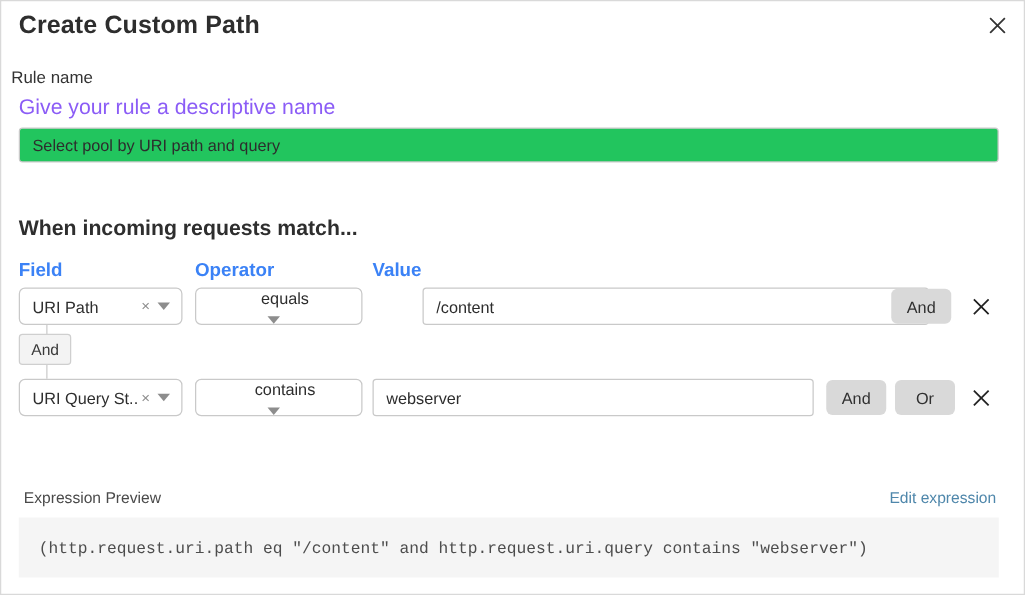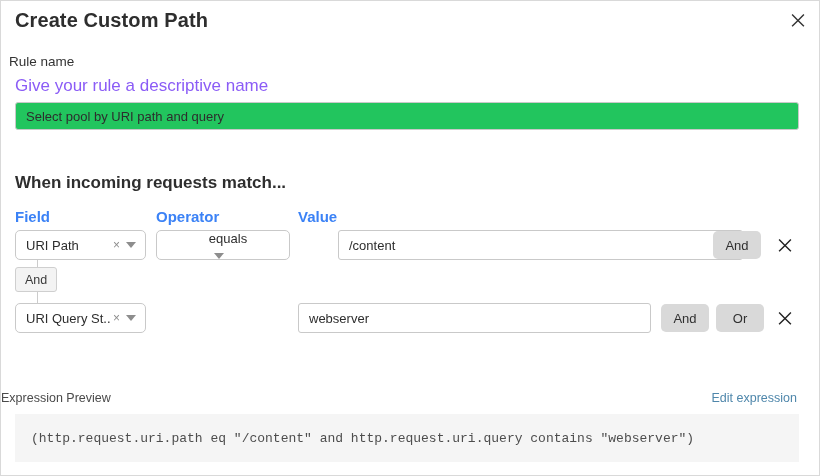--- a/index.html
+++ b/index.html
@@ -221,21 +221,21 @@
     color: #3a3a3a;
     display: flex;
     align-items: center;
     padding: 0 9px;
     cursor: pointer;
   }
 
   
   .exp-label {
     position: absolute;
-    left: 0;
+    left: 18px;
     top: 390px;
     font-size: 12.5px;
     color: #4a4a4a;
   }
   .exp-edit {
     position: absolute;
     right: 22px;
     top: 390px;
     font-size: 12.5px;
     color: #4f87ab;
@@ -317,20 +317,26 @@
 
   <div class="row r2">
     <div class="sel sel-field">
       <span class="sel-text">URI Query St...</span>
       <span class="clear-x">×</span>
       <span class="caret">
           <span class="caret-tri"></span>
         </span>
     </div>
 
+    <div class="sel sel-operator">
+      <span class="sel-text">contains</span>
+      <span class="caret">
+          <span class="caret-tri"></span>
+        </span>
+    </div>
 
     <input class="val-input v2" type="text" value="webserver" style="">
 
     <button class="pill p-and-2">And</button>
     <button class="pill p-or-2">Or</button>
 
     <button class="del-btn">
       <svg width="14" height="14" viewBox="0 0 14 14">
         <path d="M1.6 1.0 L7 6.4 L12.4 1.0 L13.4 2.0 L8 7.4 L13.4 12.8 L12.4 13.8 L7 8.4 L1.6 13.8 L0.6 12.8 L6 7.4 L0.6 2.0 Z" fill="#222222"></path>
       </svg>

